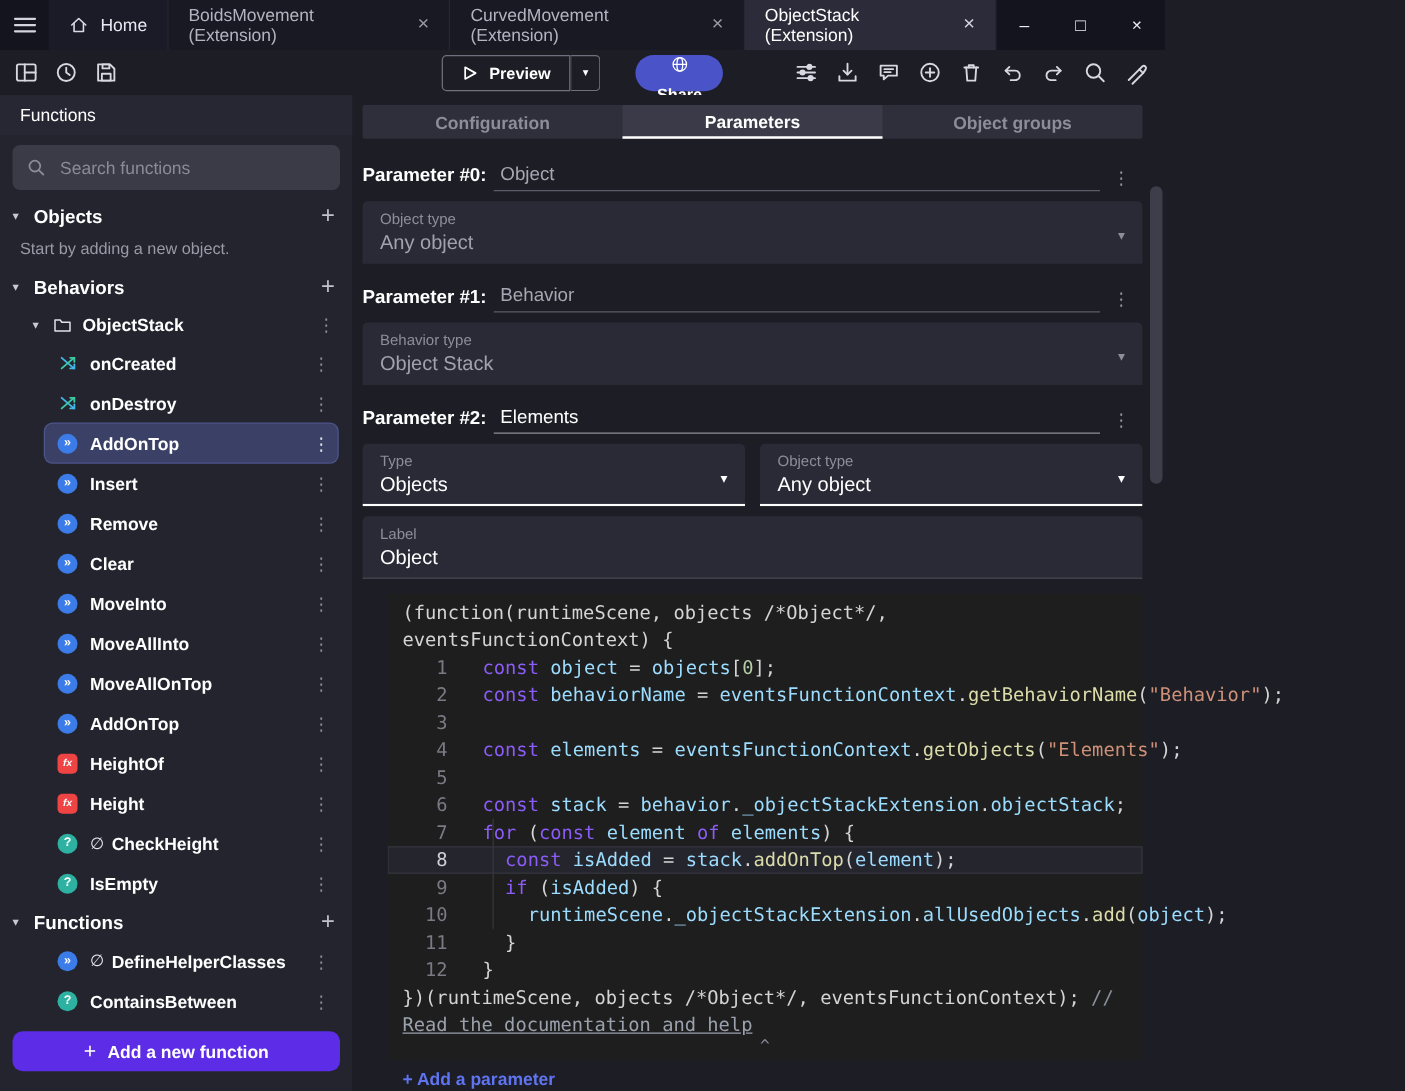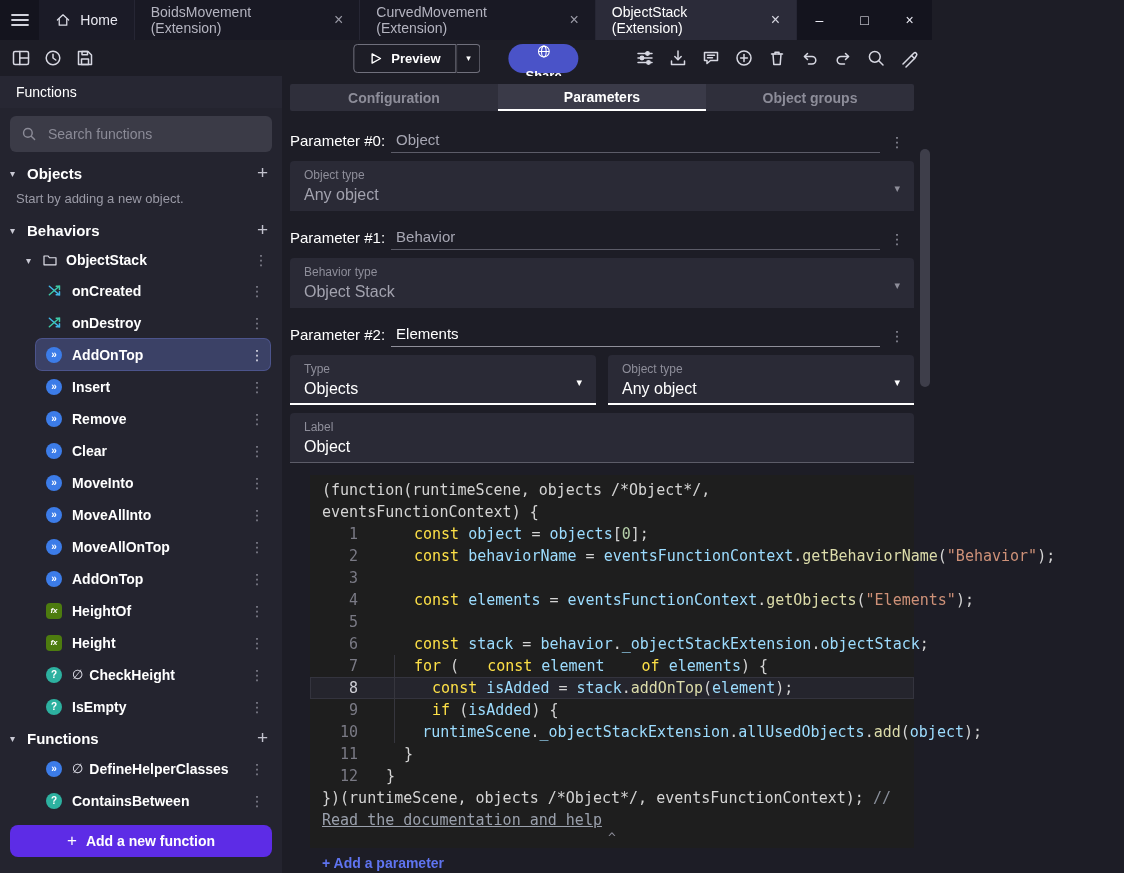--- a/index.html
+++ b/index.html
@@ -41,39 +41,39 @@
   .section-header .plus{margin-left:auto;font-size:19px;color:#c2c2cd;cursor:pointer;}
   .empty-text{color:#9a9aa6;font-size:13px;padding:3px 16px 9px;flex:none;}
   .node-row{height:30px;display:flex;align-items:center;padding:0 14px 0 26px;color:#fff;flex:none;cursor:pointer;}
   .node-row .chev{font-size:10px;color:#c9c9d4;width:16px;}
   .node-row .node-name{font-weight:700;font-size:14px;margin-left:8px;}
   .node-row .item-dots{margin-left:auto;}
   .item-row{margin:0 12px 1px 36px;height:31px;border-radius:6px;display:flex;align-items:center;padding:0 6px 0 10px;flex:none;cursor:pointer;}
   .item-row.selected{background:#3b4166;box-shadow:0 0 0 1px #4c548c;}
   .item-icon{width:16px;height:16px;margin-right:10px;flex:none;display:flex;align-items:center;justify-content:center;color:#fff;}
   .icon-action{border-radius:50%;background:#3c7ce8;font-size:10px;font-weight:700;line-height:1;}
-  .icon-expr{border-radius:4px;background:#4d7c0f;font-size:8px;font-style:italic;font-weight:700;}
+  .icon-expr{border-radius:4px;background:#ef4444;font-size:8px;font-style:italic;font-weight:700;}
   .icon-cond{border-radius:50%;background:#2db1a0;font-size:10px;font-weight:700;}
   .item-prefix{color:#e6e6f0;font-size:13px;margin-right:6px;}
   .item-name{font-size:14px;font-weight:600;color:#fff;}
   .item-dots{margin-left:auto;color:#8d8d99;font-size:14px;}
   .item-row.selected .item-dots{color:#e9e9f2;}
   .add-fn{margin:8px 10px 8px;height:32px;border-radius:8px;background:#5d2ce6;color:#fff;font-weight:700;font-size:14px;display:flex;align-items:center;justify-content:center;gap:9px;flex:none;cursor:pointer;}
   .add-fn .plus-g{font-size:17px;font-weight:400;}
 
   
   .main{position:absolute;top:76px;left:282px;right:0;bottom:0;background:#1d1d26;}
   .main .panel-header{padding-left:18px;}
   .tabsbar{margin:8px 18px 0 8px;height:27px;background:#2f2f3b;display:flex;border-radius:2px;}
   .tab-cell{flex:1;display:flex;align-items:center;justify-content:center;color:#8d8d99;font-size:14px;font-weight:600;cursor:pointer;box-sizing:border-box;}
   .tab-cell.active{background:#3a3a48;color:#fff;font-weight:700;border-bottom:2px solid #fff;}
   .content{padding:16px 18px 0 8px;}
   .param-row{display:flex;align-items:flex-end;height:26px;margin-top:13px;}
   .param-row.first{margin-top:0;}
-  .param-label{font-weight:400;font-size:15px;color:#fff;flex:none;padding-bottom:4px;}
+  .param-label{font-weight:700;font-size:15px;color:#fff;flex:none;padding-bottom:4px;}
   .param-name{flex:1;margin-left:6px;border-bottom:1px solid #5c5c68;padding:0 0 4px 5px;font-size:15px;cursor:text;}
   .param-name.muted{color:#a7a7b3;}
   .param-name.active{color:#fff;border-bottom-color:#8f8f9a;}
   .param-dots{flex:none;width:34px;text-align:center;color:#9a9aa6;padding-bottom:3px;font-size:14px;cursor:pointer;}
   .fields-row{display:flex;gap:12px;margin-top:8px;}
   .field{position:relative;background:#2a2a36;border-radius:4px 4px 0 0;height:50px;padding:7px 14px 0;box-sizing:border-box;flex:1;cursor:pointer;}
   .f-label{font-size:12px;color:#8e8e9a;}
   .f-value{font-size:16px;margin-top:4px;}
   .field.disabled .f-value{color:#a2a2ae;}
   .field.enabled .f-value{color:#fff;}
@@ -84,21 +84,21 @@
 
   
   .editor{margin:12px 18px 0 28px;background:#1e1e1e;font-family:"DejaVu Sans Mono",monospace;font-size:15px;line-height:22px;padding:4px 0 2px;position:relative;}
   .ed-wrap{padding:0 10px 0 12px;color:#d4d4d4;white-space:pre-wrap;word-break:break-word;}
   .ed-line{display:flex;height:22px;}
   .ed-num{flex:none;width:48px;padding-right:12px;text-align:right;color:#7a7a85;user-select:none;}
   .ed-code{margin-left:16px;white-space:pre;}
   .ed-line.current{background:#25252d;box-shadow:inset 0 0 0 1px #34343e;}
   .ed-line.current .ed-num{color:#cfcfd6;}
   .indent-guide{position:absolute;left:84px;top:180px;height:88px;width:1px;background:#36363e;}
-  .tk-kw{color:#fde047;margin-left:28px;}.tk-vr{color:#9cdcfe;}.tk-fn{color:#dcdcaa;}.tk-st{color:#ce9178;}
+  .tk-kw{color:#8b5cf6;}.tk-vr{color:#9cdcfe;}.tk-fn{color:#dcdcaa;}.tk-st{color:#ce9178;}
   .tk-nm{color:#b5cea8;}.tk-pl{color:#d4d4d4;}.tk-cm{color:#8a909c;}
   .tk-lk{color:#9aa0ac;text-decoration:underline;}
   .ed-expand{text-align:center;color:#8d8d99;font-size:13px;height:15px;line-height:13px;cursor:pointer;}
   .add-param{margin:7px 0 0 40px;color:#5f74f0;font-weight:700;font-size:14px;cursor:pointer;}
 
   .scrollbar{position:absolute;top:67px;right:2px;width:10px;bottom:2px;}
   .scroll-thumb{position:absolute;top:6px;height:238px;width:10px;background:#3e3e4a;border-radius:5px;cursor:grab;}
 
   svg{display:block;}
 </style>

